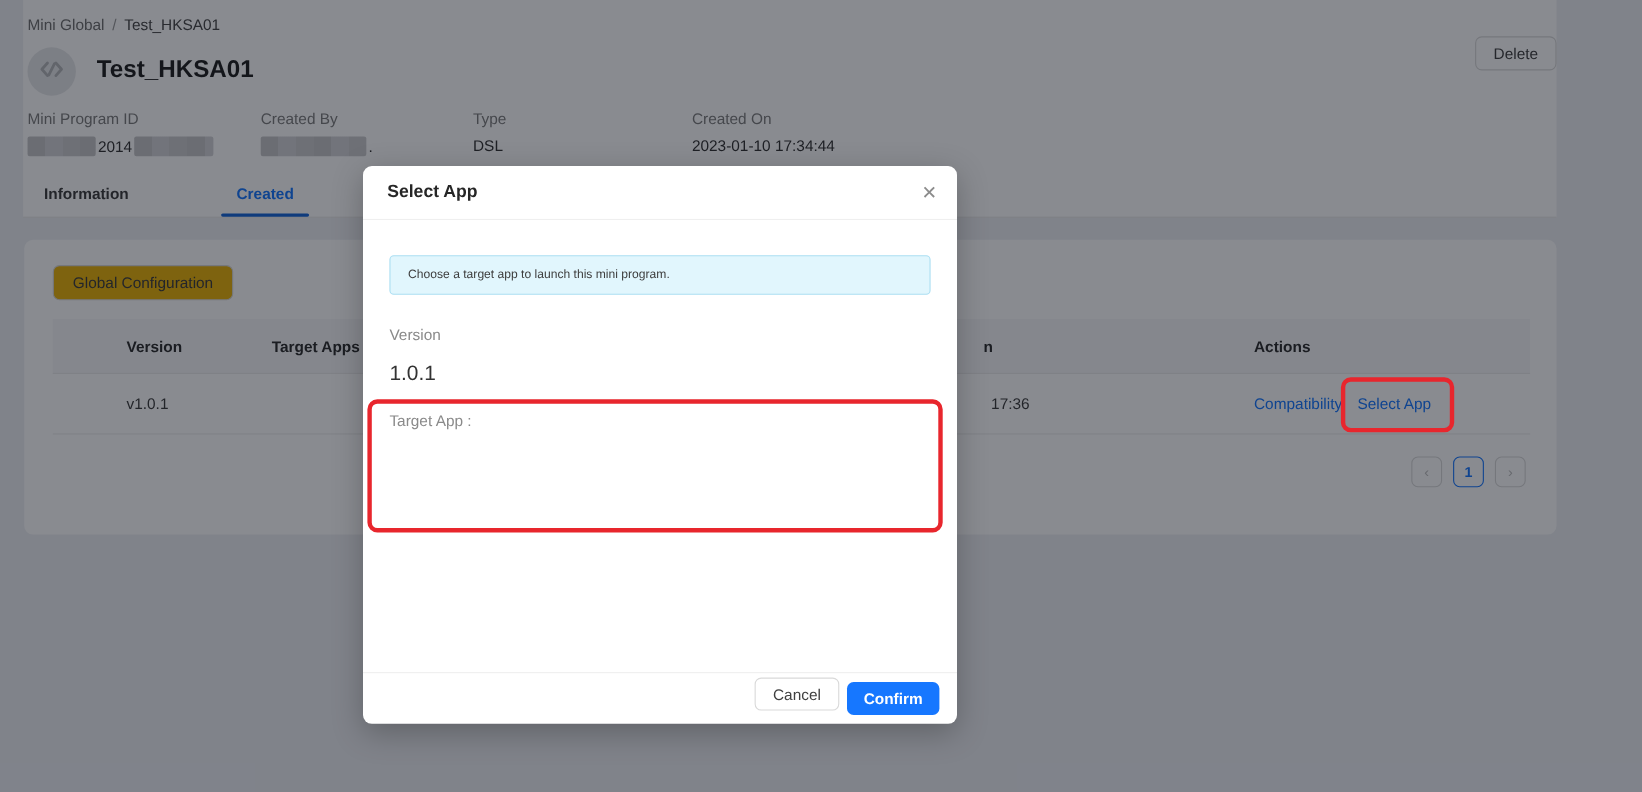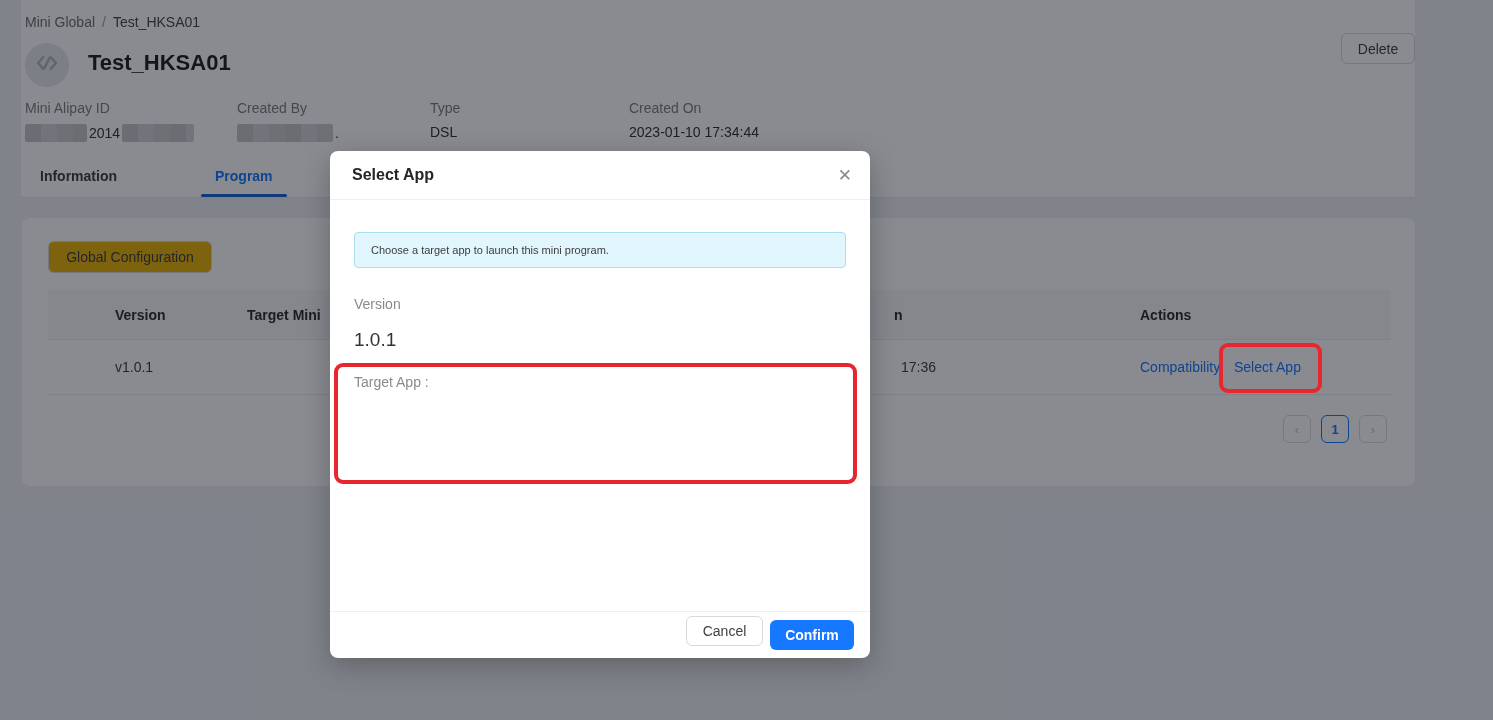--- a/index.html
+++ b/index.html
@@ -85,21 +85,21 @@
           <polyline points="28,13 36,22 28,31"></polyline>
           <line x1="26" y1="14" x2="18" y2="30"></line>
         </svg>
       </span>
     </div>
     <div class="page-title">Test_HKSA01</div>
     <button class="delete-btn">Delete</button>
 
     <div class="meta-row">
       <div class="meta-field" style="left:0;">
-        <div class="meta-label">Mini Alipay ID</div>
+        <div class="meta-label">Mini Program ID</div>
         <div class="meta-value">
           <span class="redact" style="width:62px;"></span>
             <span>2014</span>
             <span class="redact" style="width:72px;"></span>
         </div>
       </div>
       <div class="meta-field" style="left:212px;">
         <div class="meta-label">Created By</div>
         <div class="meta-value">
           <span class="redact" style="width:96px;"></span>
@@ -111,32 +111,32 @@
         <div class="meta-value">DSL</div>
       </div>
       <div class="meta-field" style="left:604px;">
         <div class="meta-label">Created On</div>
         <div class="meta-value">2023-01-10 17:34:44</div>
       </div>
     </div>
 
     <div class="tabs">
       <div class="tab">Information</div>
-      <div class="tab active" style="margin-left:48px;">Program</div>
+      <div class="tab active" style="margin-left:48px;">Created</div>
       <div class="tab" style="margin-left:16px;">Mer</div>
     </div>
   </div>
 
   <div class="card">
     <button class="gc-btn">Global Configuration</button>
 
     <div class="table">
       <div class="thead">
         <span class="th" style="left:67px;">Version</span>
-        <span class="th" style="left:199px;">Target Mini</span>
+        <span class="th" style="left:199px;">Target Apps</span>
         <span class="th" style="left:846px;">n</span>
         <span class="th" style="left:1092px;">Actions</span>
       </div>
       <div class="trow">
         <span class="td" style="left:67px;">v1.0.1</span>
         <span class="td" style="left:853px;">17:36</span>
         <span class="td link" style="left:1092px;">Compatibility</span>
         <span class="td link" style="left:1186px;">Select App</span>
       </div>
     </div>

